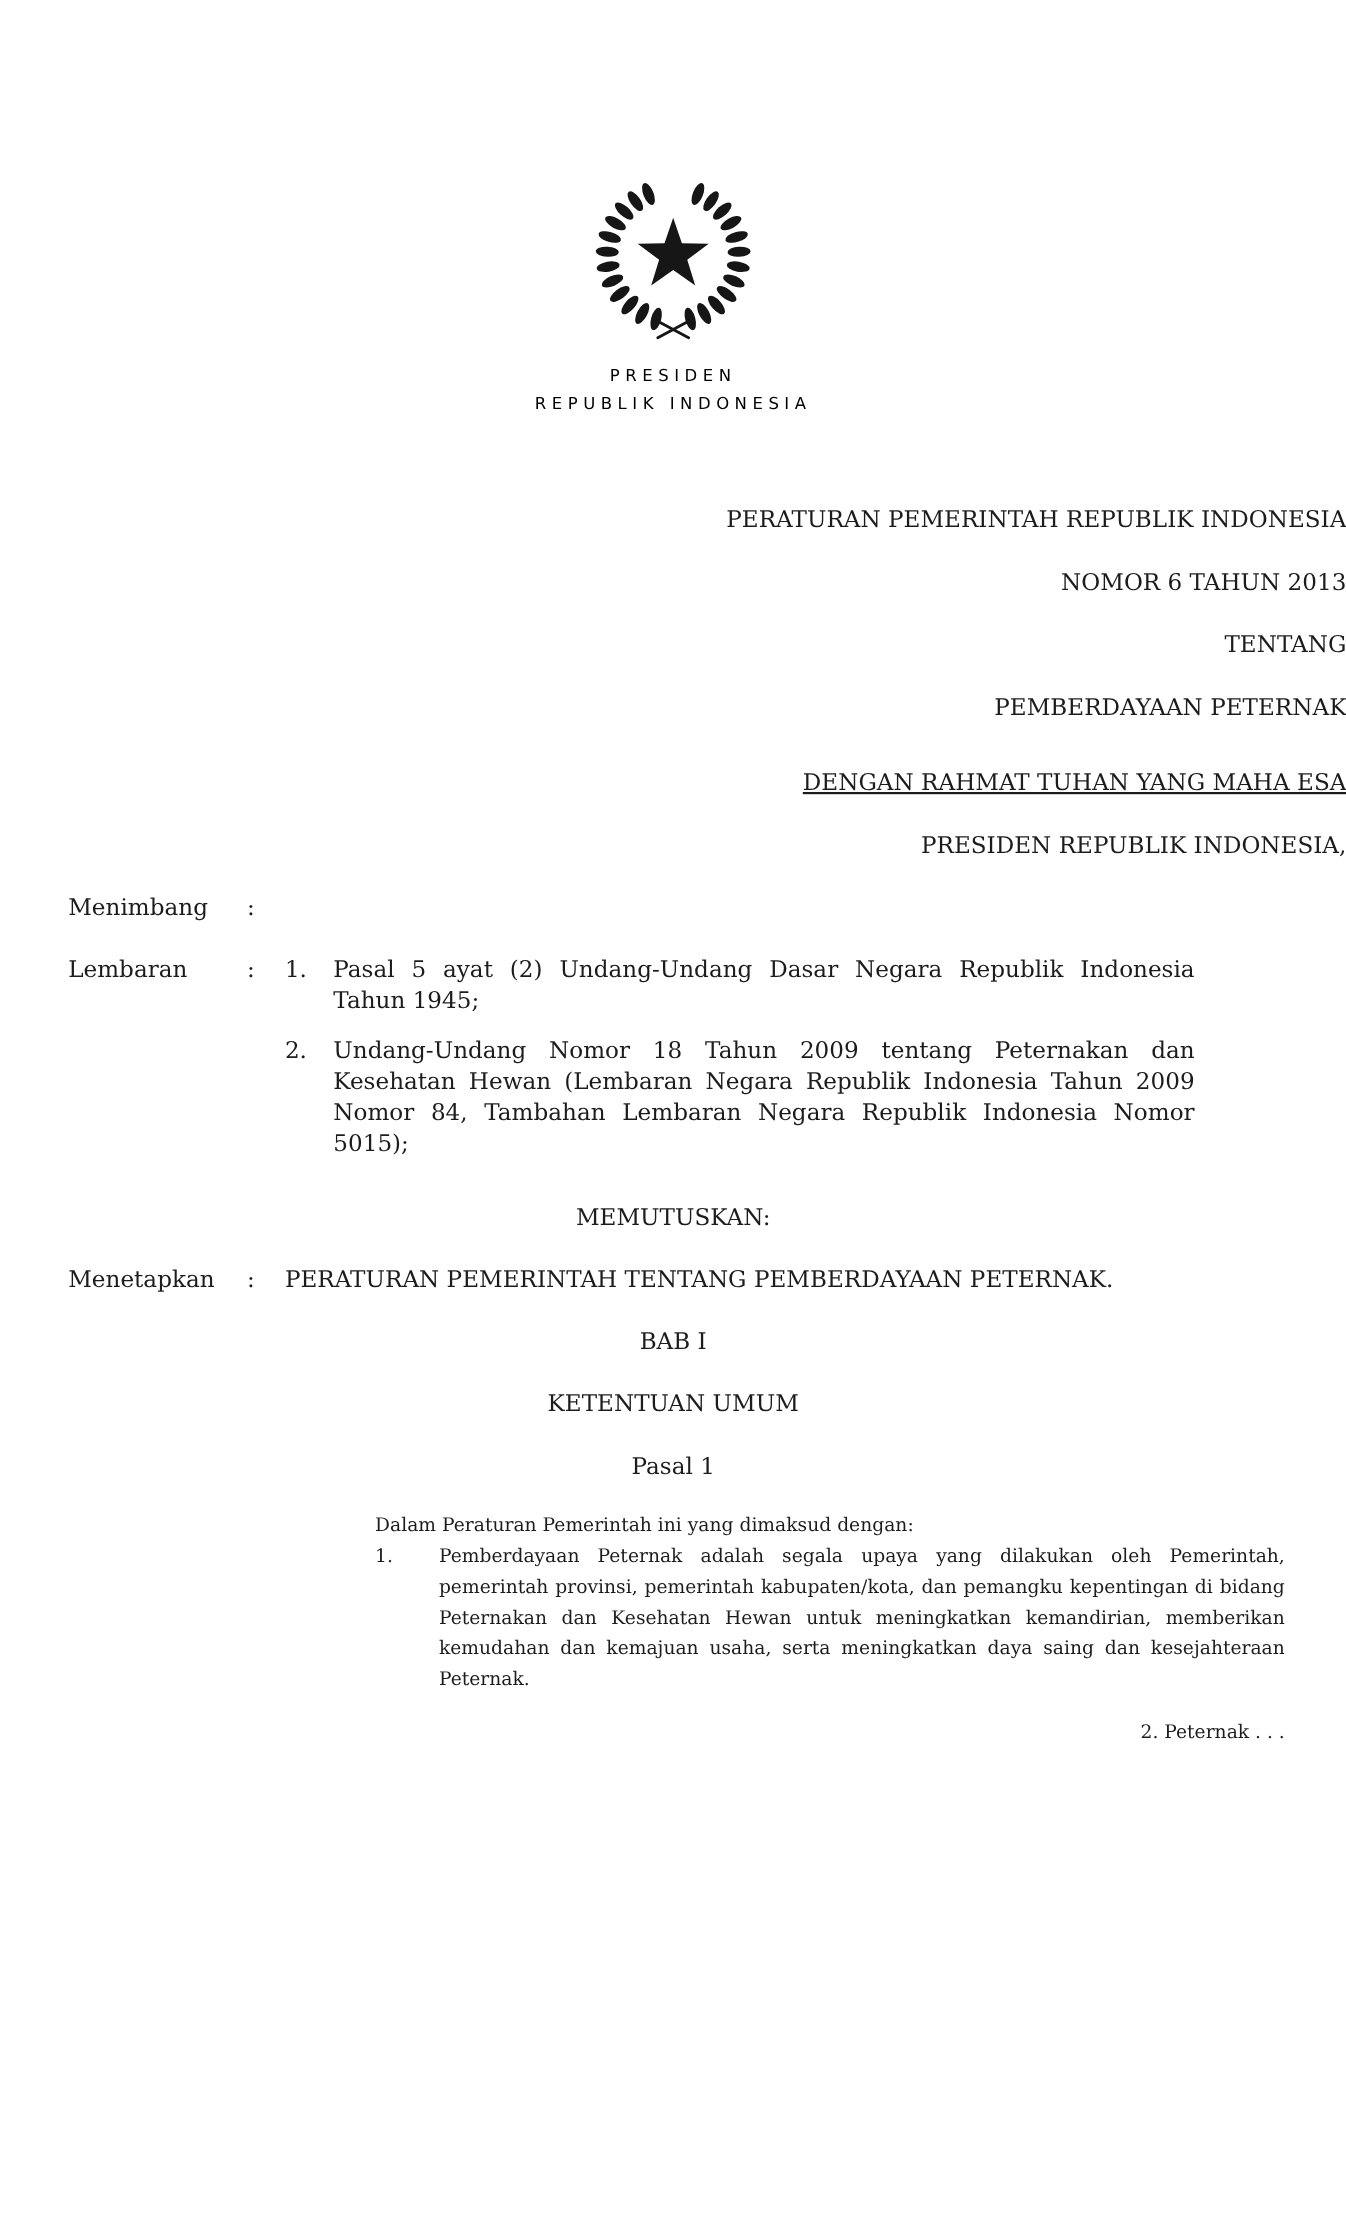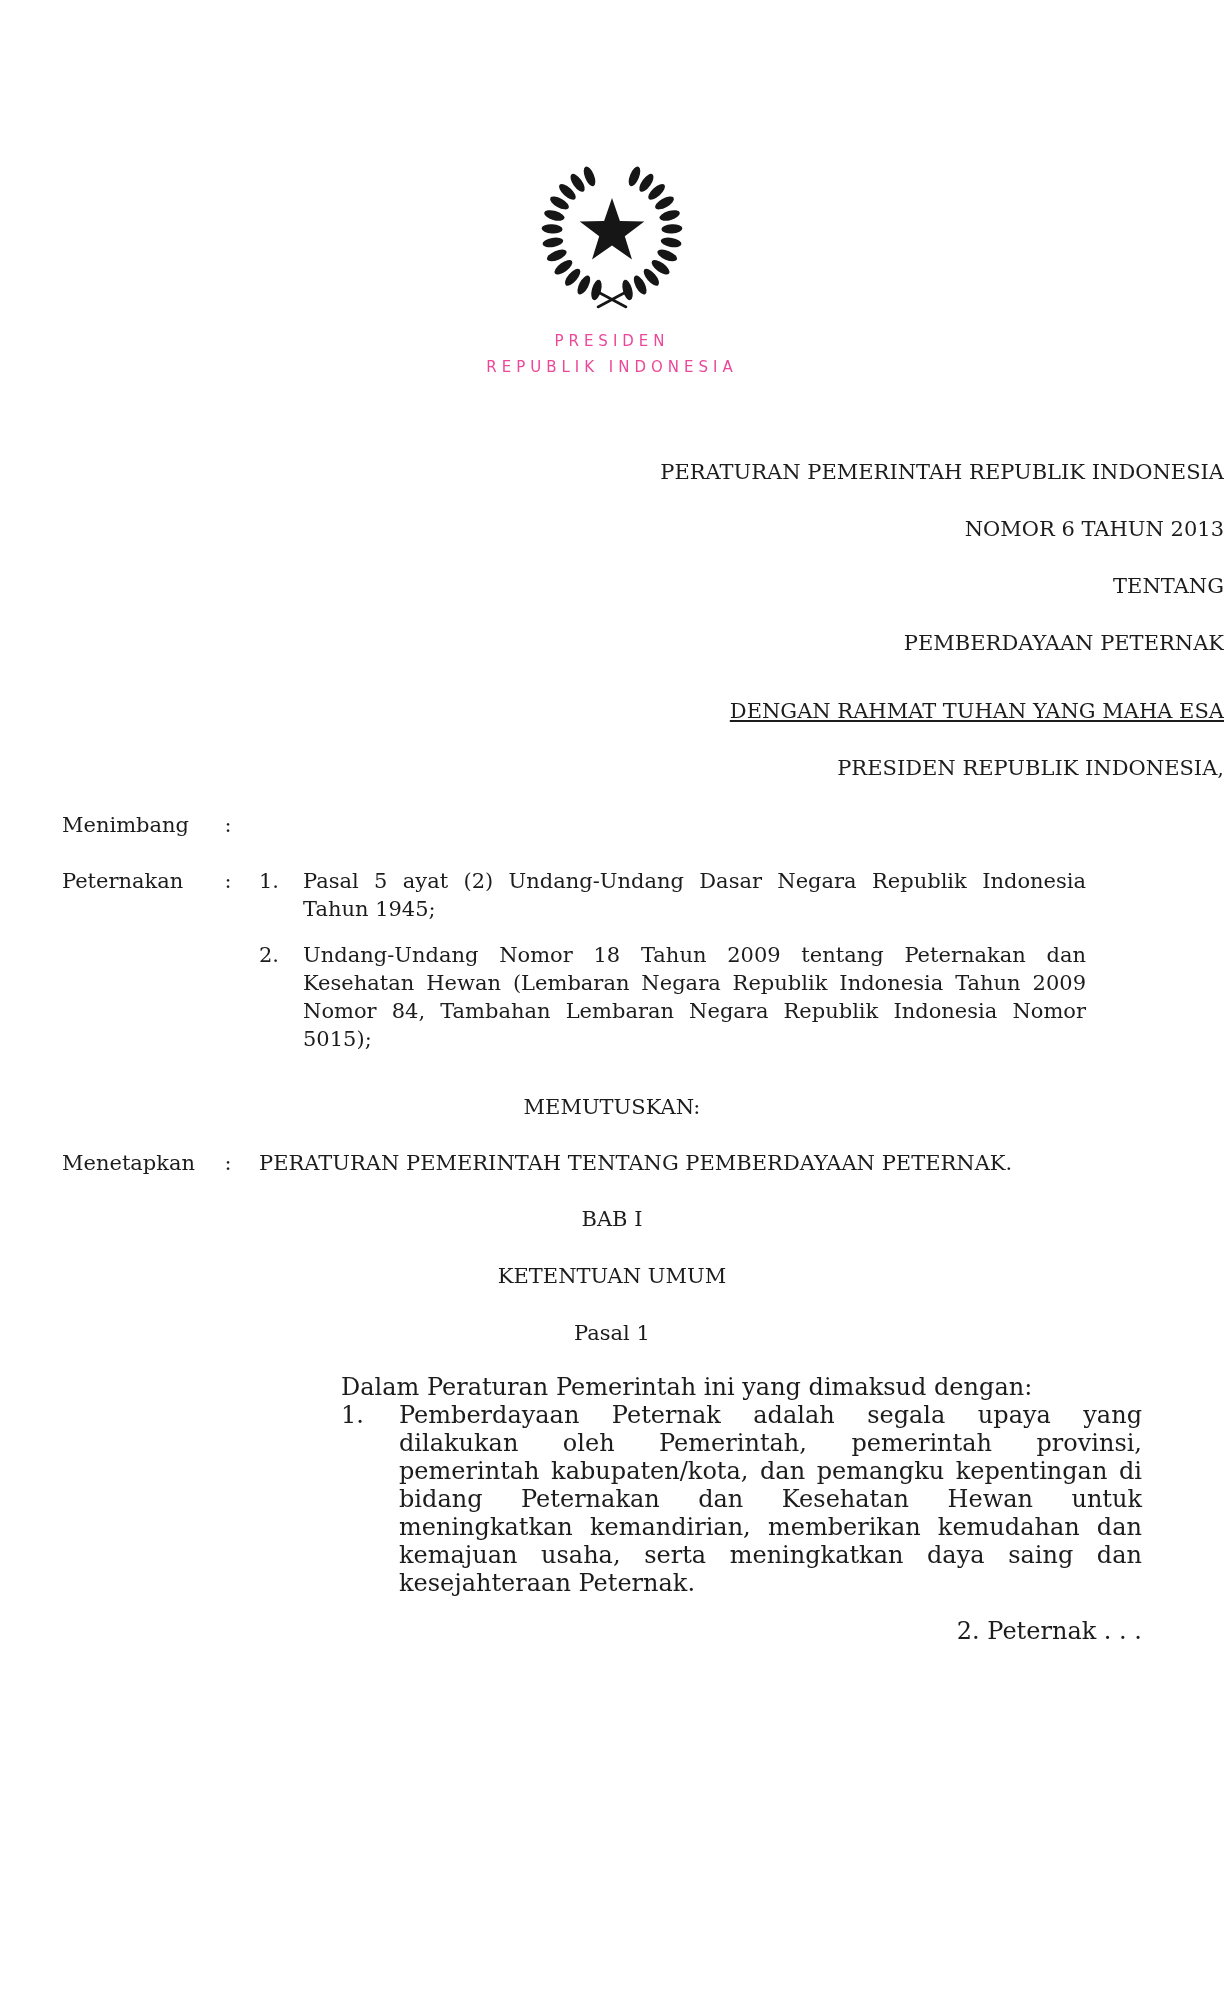--- a/index.html
+++ b/index.html
@@ -6,38 +6,38 @@
   html, body { background:#ffffff; }
   .page {
     width:1224px; height:2016px; background:#ffffff; overflow:hidden;
     font-family:"DejaVu Serif", "Liberation Serif", serif;
     color:#1c1c1c; padding-top:150px; margin:0 auto; position:relative;
   }
   .emblem-wrap { text-align:center; height:168px; }
   .seal-caption {
     margin-top:10px; text-align:center;
     font-family:"DejaVu Sans", "Liberation Sans", sans-serif;
-    font-size:15px; letter-spacing:5px; line-height:26px; color:#ec4899;
+    font-size:15px; letter-spacing:5px; line-height:26px; color:#000000;
   }
   .titles { margin-top:78px; }
   .title-line { text-align:right; font-size:21px; line-height:28px; margin-bottom:29px; }
   .gap-before { margin-top:40px;text-decoration:underline; }
   .content-area { margin-top:12px; font-size:21px; line-height:28px; }
   .row { display:flex; padding-left:62px; padding-right:138px; }
   .row .label { width:135px; flex:0 0 135px; }
   .row .colon { width:62px; flex:0 0 62px; text-align:center; }
   .row .content { flex:1; text-align:justify; }
   .mt28 { margin-top:28px; }
   .mt18 { margin-top:18px; }
   .mt40 { margin-top:40px; }
   .num-item { display:flex; }
   .num-item .num { width:44px; flex:0 0 44px; }
   .num-item .itext { flex:1; text-align:justify; }
   .center-head { text-align:center; font-size:21px; line-height:28px; }
-  .body-col { padding-left:341px; padding-right:82px; font-size:24px; line-height:28px; }
+  .body-col { padding-left:341px; padding-right:56px; font-size:17px; line-height:28px; }
   .mt26 { margin-top:26px; }
   .mt29 { margin-top:29px; }
   .pasal-item { display:flex; }
   .pasal-item .num { width:58px; flex:0 0 58px; }
   .pasal-item .itext { flex:1; text-align:justify; }
   .catchword { margin-top:20px; text-align:right; }
 </style>
 </head>
 <body>
 
@@ -97,21 +97,21 @@
   </div>
 
   <div class="content-area">
 
     <div class="row">
       <div class="label">Menimbang</div>
       <div class="colon">:</div>
     </div>
 
     <div class="row mt28">
-      <div class="label">Peternakan</div>
+      <div class="label">Lembaran</div>
       <div class="colon">:</div>
       <div class="content">
         <div class="num-item">
           <div class="num">1.</div>
           <div class="itext">Pasal 5 ayat (2) Undang-Undang Dasar Negara Republik Indonesia Tahun 1945;</div>
         </div>
         <div class="num-item mt18">
           <div class="num">2.</div>
           <div class="itext">Undang-Undang Nomor 18 Tahun 2009 tentang Peternakan dan Kesehatan Hewan (Lembaran Negara Republik Indonesia Tahun 2009 Nomor 84, Tambahan Lembaran Negara Republik Indonesia Nomor 5015);</div>
         </div>

